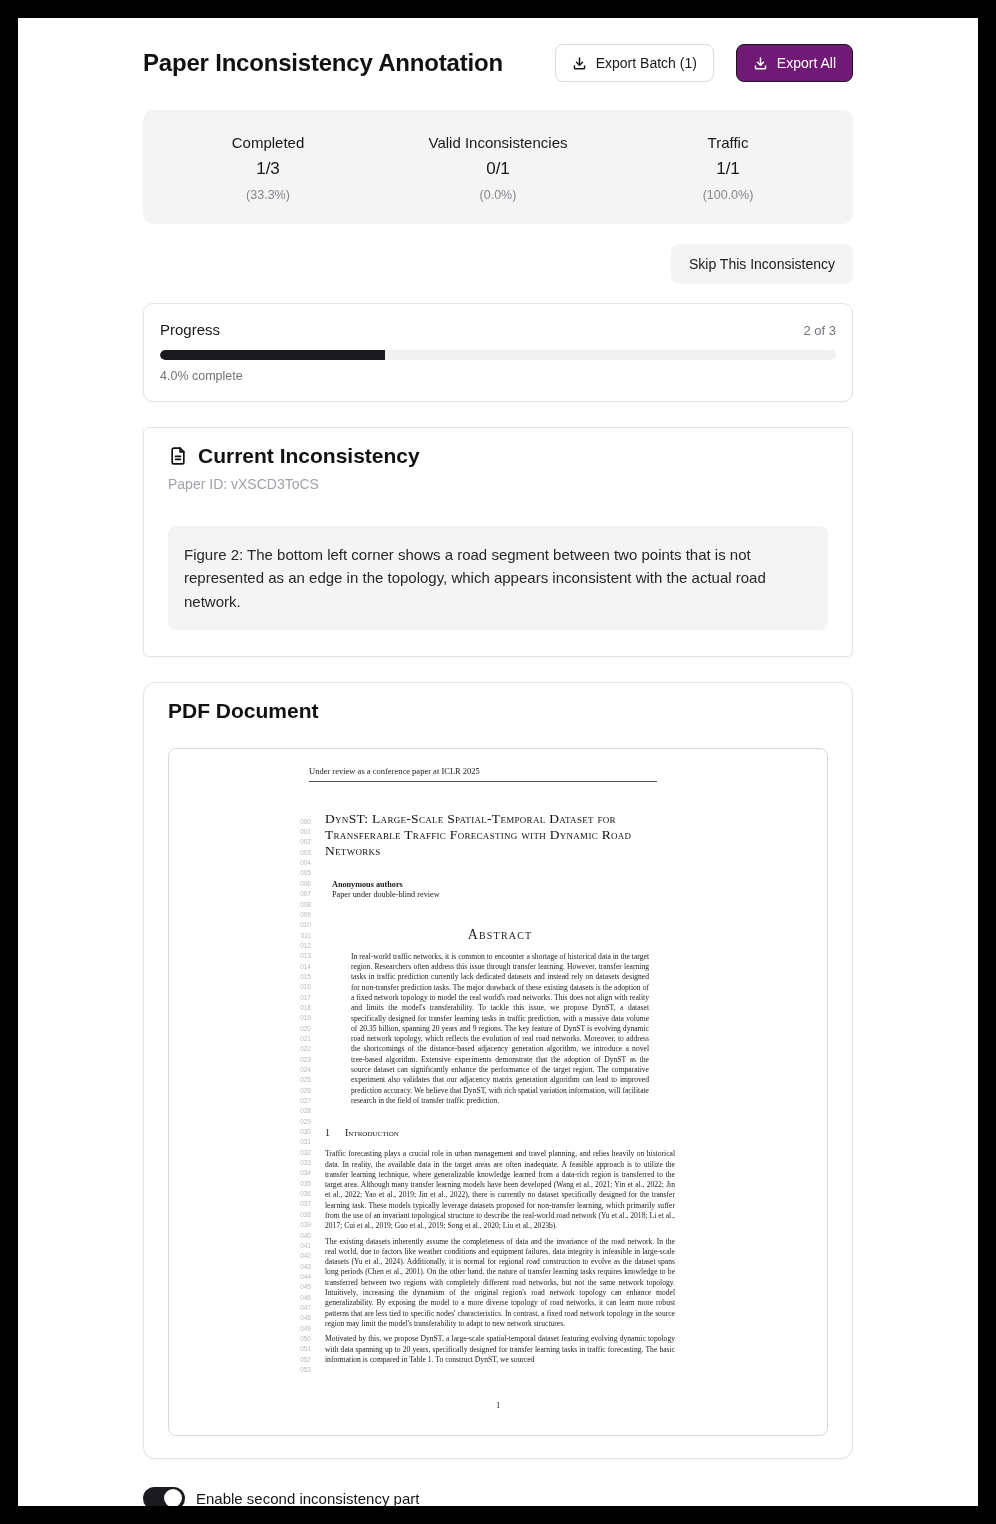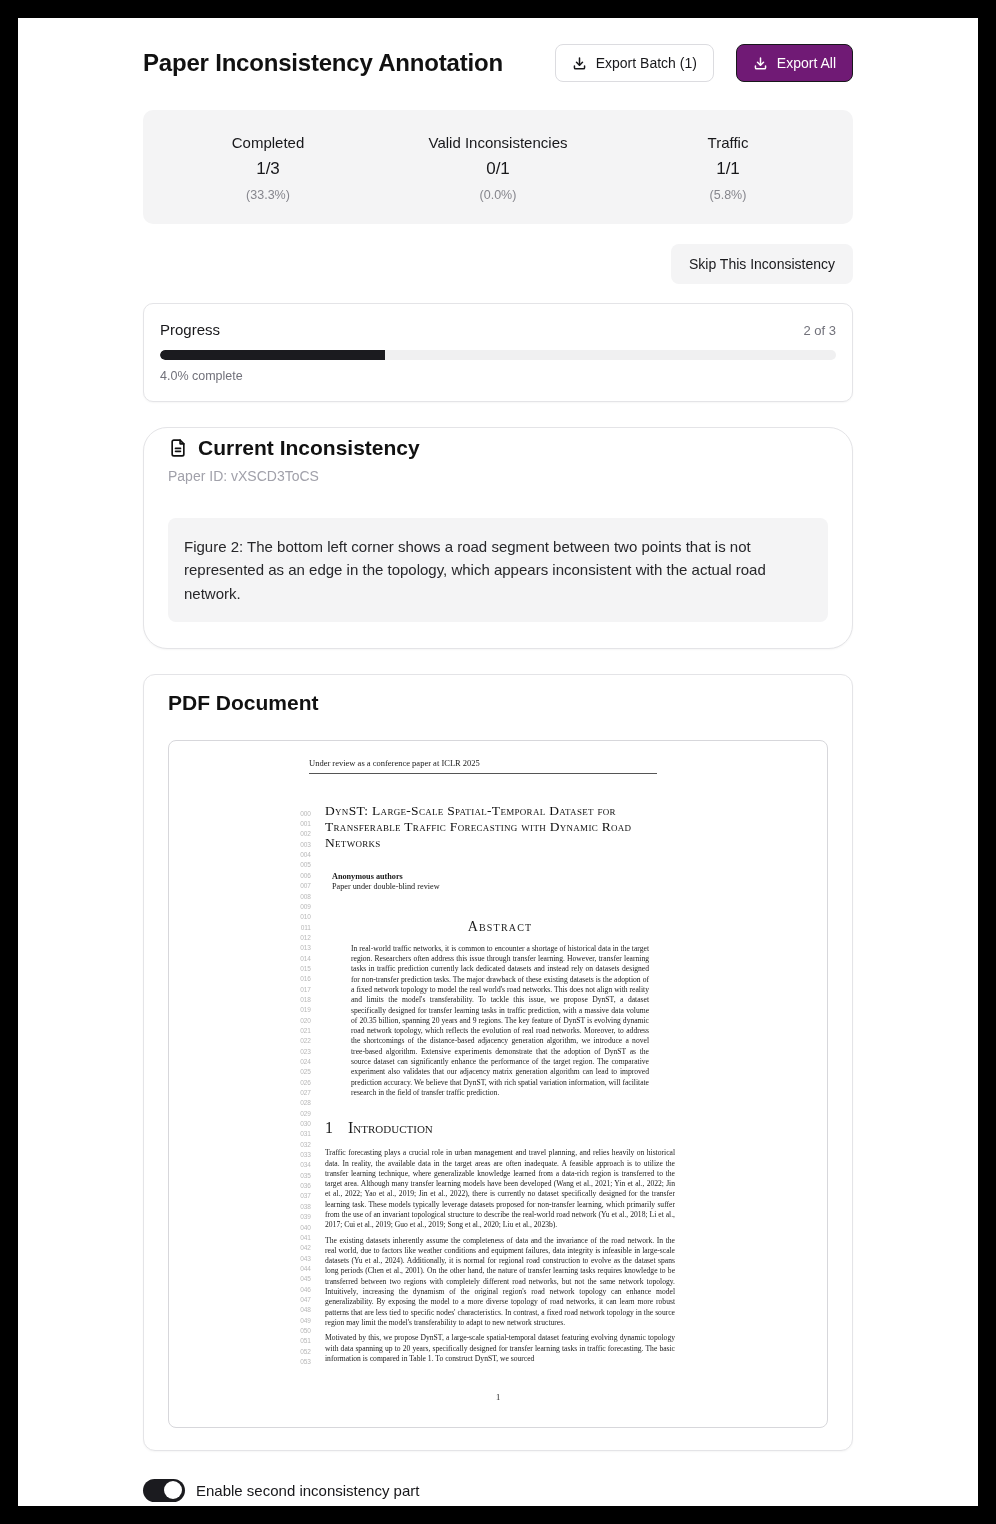--- a/index.html
+++ b/index.html
@@ -31,39 +31,39 @@
   .card { border:1px solid #e4e4e7; background:#fff; box-shadow:0 1px 2px rgba(0,0,0,.04); }
   .progress-card { margin-top:19px; border-radius:10px; padding:17px 16px 18px; }
   .progress-head { display:flex; justify-content:space-between; align-items:baseline; }
   .progress-label { font-size:15px; font-weight:500; color:#18181b; }
   .progress-pos { font-size:13px; color:#71717a; }
   .progress-track { margin-top:12px; height:10px; background:#f0f0f1; border-radius:999px; overflow:hidden; }
   .progress-fill { height:100%; width:0; background:#1b1b1f; border-radius:999px 0 0 999px; }
   .progress-complete { margin-top:9px; font-size:12.5px; color:#71717a; }
 
   
-  .incons-card { margin-top:25px; border-radius:24px; padding:8px 24px 26px; }
+  .incons-card { margin-top:25px; border-radius:6px; padding:16px 24px 26px; }
   .card-heading-row { display:flex; align-items:center; gap:10px; }
   h2.card-heading { font-size:21px; font-weight:700; color:#111; }
   .paper-id { margin-top:8px; font-size:14px; color:#a1a1aa; }
   .quote-box { margin-top:34px; background:#f4f4f5; border-radius:8px; padding:17px 16px; font-size:15px; line-height:1.55; color:#27272a; }
 
   
   .pdf-card { margin-top:25px; border-radius:12px; padding:16px 22px 22px 24px; }
   .pdf-viewer { margin-top:25px; margin-right:2px; border:1px solid #d7d7db; border-radius:8px; height:688px; background:#fff; position:relative; overflow:hidden; font-family:"Liberation Serif", serif; color:#1a1a1a; }
   .pdf-header { position:absolute; left:140px; top:17px; width:348px; font-size:8.5px; color:#222; border-bottom:1px solid #555; padding-bottom:5px; }
   .pdf-linenos { position:absolute; left:116px; top:69px; width:26px; text-align:right; font-family:"Liberation Sans", sans-serif; font-size:6.5px; color:#b8b8b8; }
   .pdf-linenos div { height:10.35px; }
   .pdf-content { position:absolute; left:156px; top:62px; width:350px; }
   .pdf-title { font-size:13.5px; line-height:16px; font-weight:500; font-variant:small-caps; letter-spacing:.3px; color:#0f0f0f; }
   .pdf-authors { margin-top:21px; margin-left:7px; font-size:8.2px; line-height:10.5px; }
   .pdf-authors .bold { font-weight:700; }
   .pdf-abs-head { margin-top:26px; text-align:center; font-variant:small-caps; font-size:14px; letter-spacing:1.2px; }
   .pdf-abstract { margin:9px auto 0; width:298px; font-size:7.6px; line-height:10.3px; text-align:justify; }
-  .pdf-sec { margin-top:21px; font-size:16px; font-variant:small-caps; }
+  .pdf-sec { margin-top:21px; font-size:10px; font-variant:small-caps; }
   .pdf-sec .sec-num { margin-right:15px; }
   .pdf-p { margin-top:5px; font-size:7.6px; line-height:10.3px; text-align:justify; }
   .pdf-p.first { margin-top:11px; }
   .pdf-pageno { position:absolute; left:0; right:0; top:651px; text-align:center; font-size:8.5px; }
 
   
   .toggle-row { margin-top:28px; display:flex; align-items:center; gap:11px; }
   .toggle { width:42px; height:23px; border-radius:999px; background:#d4d4d8; position:relative; cursor:pointer; border:none; }
   .toggle .knob { position:absolute; top:2.5px; left:3px; width:18px; height:18px; border-radius:50%; background:#fff; transition:left .1s; }
   .toggle.on { background:#1b1b1f; }
@@ -109,21 +109,21 @@
         <div class="stat-percent">(33.3%)</div>
       </div>
       <div class="stat">
         <div class="stat-label">Valid Inconsistencies</div>
         <div class="stat-value">0/1</div>
         <div class="stat-percent">(0.0%)</div>
       </div>
       <div class="stat">
         <div class="stat-label">Traffic</div>
         <div class="stat-value">1/1</div>
-        <div class="stat-percent">(5.8%)</div>
+        <div class="stat-percent">(100.0%)</div>
       </div>
     </div>
 
     <div class="skip-row">
       <button class="btn-skip">Skip This Inconsistency</button>
     </div>
 
     <div class="card progress-card">
       <div class="progress-head">
         <span class="progress-label">Progress</span>

